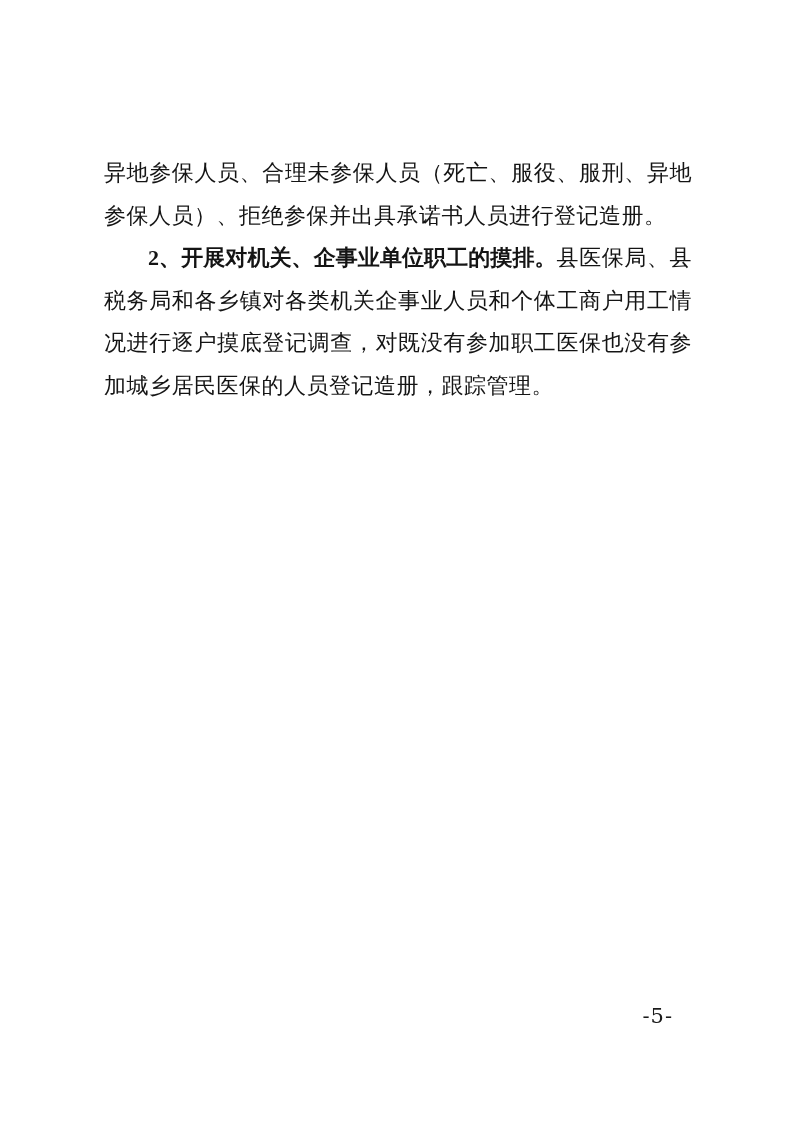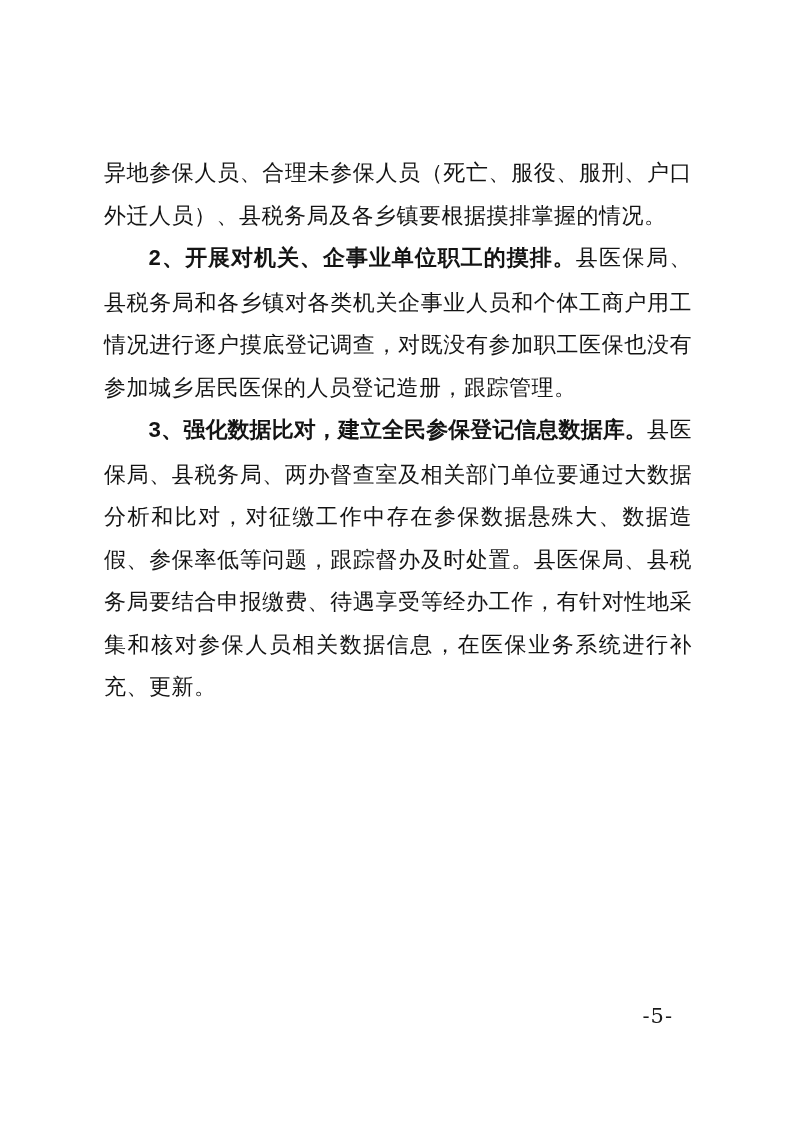--- a/index.html
+++ b/index.html
@@ -28,35 +28,34 @@
   }
   .para {
     margin: 0;
     padding: 0;
   }
   .para.indent {
     text-indent: 2em;
   }
   .lead {
     font-weight: 700;
-    font-family: Liberation Mono, monospace;
+    font-family: Liberation Serif, serif;
     letter-spacing: 0px;
   }
   .page-number {
     position: absolute;
     top: 1004px;
     right: 120px;
     font-size: 21px;
     letter-spacing: 1px;
     color: #1a1a1a;
   }
 </style>
 </head>
 <body>
 
 <div class="page">
   <div class="content">
-    <p class="para"><span>异地参保人员、合理未参保人员（死亡、服役、服刑、户口外迁人员）、县税务局及各乡镇要根据摸排掌握的情况。</span></p>
+    <p class="para"><span>异地参保人员、合理未参保人员（死亡、服役、服刑、异地参保人员）、拒绝参保并出具承诺书人员进行登记造册。</span></p>
     <p class="para indent"><span class="lead">2、开展对机关、企事业单位职工的摸排。</span><span>县医保局、县税务局和各乡镇对各类机关企事业人员和个体工商户用工情况进行逐户摸底登记调查，对既没有参加职工医保也没有参加城乡居民医保的人员登记造册，跟踪管理。</span></p>
-    <p class="para indent"><span class="lead">3、强化数据比对，建立全民参保登记信息数据库。</span><span>县医保局、县税务局、两办督查室及相关部门单位要通过大数据分析和比对，对征缴工作中存在参保数据悬殊大、数据造假、参保率低等问题，跟踪督办及时处置。县医保局、县税务局要结合申报缴费、待遇享受等经办工作，有针对性地采集和核对参保人员相关数据信息，在医保业务系统进行补充、更新。</span></p>
   </div>
   <div class="page-number">-5-</div>
 </div>
 
 </body></html>

